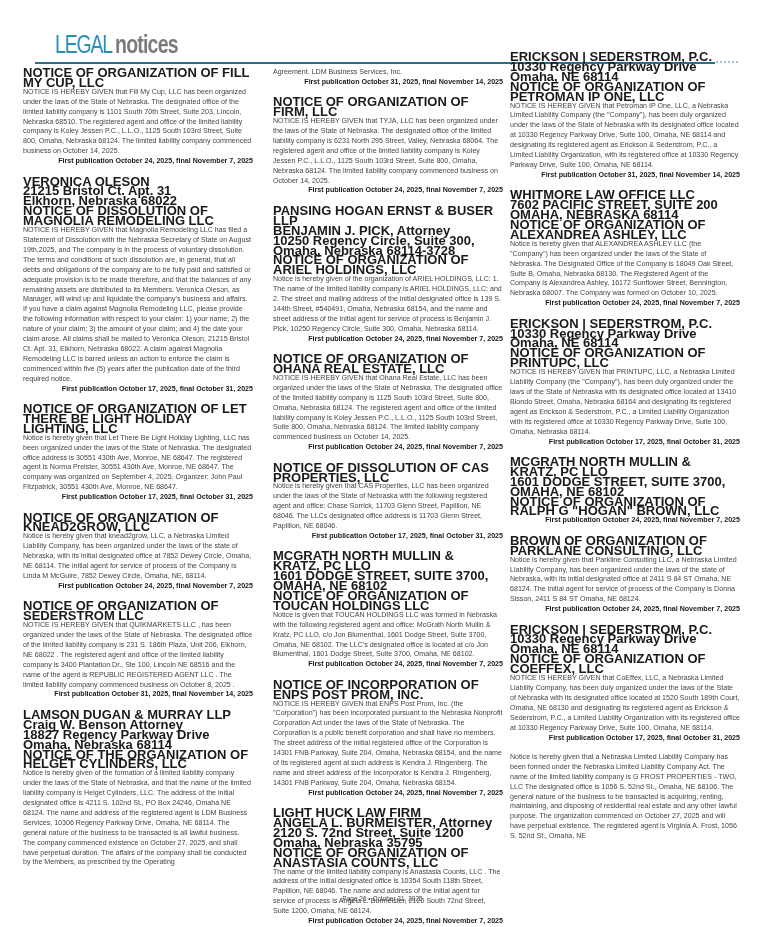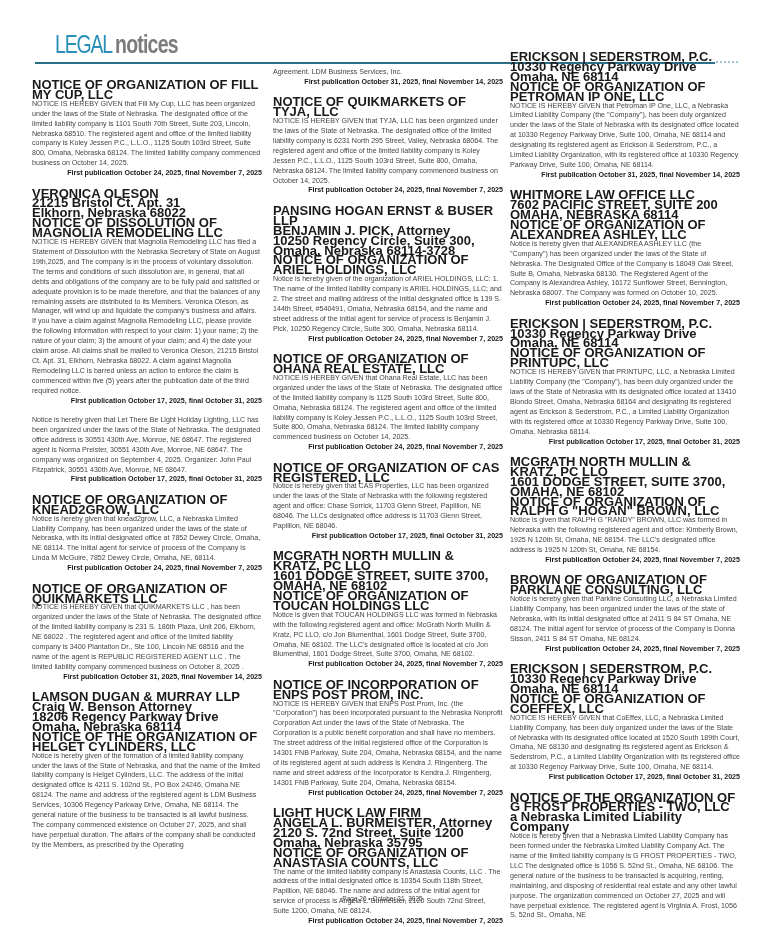--- a/index.html
+++ b/index.html
@@ -3,21 +3,21 @@
 <meta charset="utf-8">
 <style>
   html, body { margin: 0; padding: 0; background: #ffffff; }
   body { width: 765px; height: 927px; overflow: hidden; position: relative; font-family: "Liberation Sans", sans-serif; color: #2b2b2b; }
   .header { position: absolute; left: 35px; top: 30px; height: 30px; margin-left: 20px; }
   .header .legal { font-family: "Liberation Sans", sans-serif; font-size: 25px; color: #2a8fb8; letter-spacing: -1.5px; font-weight: normal; transform: scaleX(0.78); transform-origin: left; display: inline-block; }
   .header .notices { font-family: "Liberation Sans", sans-serif; font-size: 25px; color: #7b7b7b; font-weight: bold; letter-spacing: -1px; display: inline-block; transform: scaleX(0.78); transform-origin: left; position: absolute; left: 60px; top: 0; }
   .rule { position: absolute; left: 35px; top: 62px; width: 680px; height: 1.5px; background: #2c6e86; }
   .rule-dots { position: absolute; left: 716px; top: 61px; width: 22px; height: 3px; border-top: 2px dotted #9ec7d6; }
   .col { position: absolute; top: 68px; width: 230px; font-size: 7.1px; line-height: 9.9px; }
-  .col1 { left: 32px; margin-top: 12px; }
+  .col1 { left: 23px; }
   .col2 { left: 273px; top: 68px; }
   .col3 { left: 510px; top: 52px; }
   .notice { margin-bottom: 9.5px; }
   .b { font-weight: bold; color: #1a1a1a; font-size: 13px; }
   .body { color: #444; }
   .pub { font-weight: bold; color: #1a1a1a; text-align: right; }
   .footer { position: absolute; left: 0; width: 765px; top: 895px; text-align: center; font-size: 6.5px; color: #444; }
   .footer span { display: inline-block; margin-left: 0; }
 </style>
 </head>
@@ -38,67 +38,68 @@
     </div>
     <div class="notice">
       <div class="b">VERONICA OLESON</div>
       <div class="b">21215 Bristol Ct. Apt. 31</div>
       <div class="b">Elkhorn, Nebraska 68022</div>
       <div class="b">NOTICE OF DISSOLUTION OF MAGNOLIA REMODELING LLC</div>
       <div class="body">NOTICE IS HEREBY GIVEN that Magnolia Remodeling LLC has filed a Statement of Dissolution with the Nebraska Secretary of State on August 19th,2025, and The company is in the process of voluntary dissolution. The terms and conditions of such dissolution are, in general, that all debts and obligations of the company are to be fully paid and satisfied or adequate provision is to be made therefore, and that the balances of any remaining assets are distributed to its Members. Veronica Oleson, as Manager, will wind up and liquidate the company's business and affairs. If you have a claim against Magnolia Remodeling LLC, please provide the following information with respect to your claim: 1) your name; 2) the nature of your claim; 3) the amount of your claim; and 4) the date your claim arose. All claims shall be mailed to Veronica Oleson, 21215 Bristol Ct. Apt. 31, Elkhorn, Nebraska 68022. A claim against Magnolia Remodeling LLC is barred unless an action to enforce the claim is commenced within five (5) years after the publication date of the third required notice.</div>
       <div class="pub">First publication October 17, 2025, final October 31, 2025</div>
     </div>
     <div class="notice">
+      <div class="b">NOTICE OF ORGANIZATION OF LET THERE BE LIGHT HOLIDAY LIGHTING, LLC</div>
       <div class="body">Notice is hereby given that Let There Be Light Holiday Lighting, LLC has been organized under the laws of the State of Nebraska. The designated office address is 30551 430th Ave, Monroe, NE 68647. The registered agent is Norma Preister, 30551 430th Ave, Monroe, NE 68647. The company was organized on September 4, 2025. Organizer: John Paul Fitzpatrick, 30551 430th Ave, Monroe, NE 68647.</div>
       <div class="pub">First publication October 17, 2025, final October 31, 2025</div>
     </div>
     <div class="notice">
       <div class="b">NOTICE OF ORGANIZATION OF KNEAD2GROW, LLC</div>
       <div class="body">Notice is hereby given that knead2grow, LLC, a Nebraska Limited Liability Company, has been organized under the laws of the state of Nebraska, with its initial designated office at 7852 Dewey Circle, Omaha, NE 68114. The initial agent for service of process of the Company is Linda M McGuire, 7852 Dewey Circle, Omaha, NE, 68114.</div>
       <div class="pub">First publication October 24, 2025, final November 7, 2025</div>
     </div>
     <div class="notice">
-      <div class="b">NOTICE OF ORGANIZATION OF QUIKMARKETS LLC</div>
+      <div class="b">NOTICE OF ORGANIZATION OF SEDERSTROM LLC</div>
       <div class="body">NOTICE IS HEREBY GIVEN that QUIKMARKETS LLC , has been organized under the laws of the State of Nebraska. The designated office of the limited liability company is 231 S. 186th Plaza, Unit 206, Elkhorn, NE 68022 . The registered agent and office of the limited liability company is 3400 Plantation Dr., Ste 100, Lincoln NE 68516 and the name of the agent is REPUBLIC REGISTERED AGENT LLC . The limited liability company commenced business on October 8, 2025 .</div>
       <div class="pub">First publication October 31, 2025, final November 14, 2025</div>
     </div>
     <div class="notice">
       <div class="b">LAMSON DUGAN &amp; MURRAY LLP</div>
       <div class="b">Craig W. Benson Attorney</div>
-      <div class="b">18206 Regency Parkway Drive</div>
+      <div class="b">18827 Regency Parkway Drive</div>
       <div class="b">Omaha, Nebraska 68114</div>
       <div class="b">NOTICE OF THE ORGANIZATION OF HELGET CYLINDERS, LLC</div>
       <div class="body">Notice is hereby given of the formation of a limited liability company under the laws of the State of Nebraska, and that the name of the limited liability company is Helget Cylinders, LLC.  The address of the initial designated office is 4211 S. 102nd St., PO Box 24246, Omaha NE 68124. The name and address of the registered agent is LDM Business Services, 10306 Regency Parkway Drive, Omaha, NE 68114. The general nature of the business to be transacted is all lawful business. The company commenced existence on October 27, 2025, and shall have perpetual duration. The affairs of the company shall be conducted by the Members, as prescribed by the Operating</div>
     </div>
   </div>
 <div class="col col2">
     <div class="notice">
       <div class="body">Agreement. LDM Business Services, Inc.</div>
       <div class="pub">First publication October 31, 2025, final November 14, 2025</div>
     </div>
     <div class="notice">
-      <div class="b">NOTICE OF QUIKMARKETS OF TYJA, LLC</div>
+      <div class="b">NOTICE OF ORGANIZATION OF FIRM, LLC</div>
       <div class="body">NOTICE IS HEREBY GIVEN that TYJA, LLC has been organized under the laws of the State of Nebraska.  The designated office of the limited liability company is 6231 North 295 Street, Valley, Nebraska 68064.  The registered agent and office of the limited liability company is Koley Jessen P.C., L.L.O., 1125 South 103rd Street, Suite 800, Omaha, Nebraska 68124.  The limited liability company commenced business on October 14, 2025.</div>
       <div class="pub">First publication October 24, 2025, final November 7, 2025</div>
     </div>
     <div class="notice">
       <div class="b">PANSING HOGAN ERNST &amp; BUSER LLP</div>
       <div class="b">BENJAMIN J. PICK, Attorney</div>
       <div class="b">10250 Regency Circle, Suite 300, Omaha, Nebraska 68114-3728</div>
       <div class="b">NOTICE OF ORGANIZATION OF ARIEL HOLDINGS, LLC</div>
       <div class="body">Notice is hereby given of the organization of ARIEL HOLDINGS, LLC: 1. The name of the limited liability company is ARIEL HOLDINGS, LLC; and 2. The street and mailing address of the initial designated office is 139 S. 144th Street, #540491, Omaha, Nebraska 68154, and the name and street address of the initial agent for service of process is Benjamin J. Pick, 10250 Regency Circle, Suite 300, Omaha, Nebraska 68114.</div>
       <div class="pub">First publication October 24, 2025, final November 7, 2025</div>
     </div>
     <div class="notice">
       <div class="b">NOTICE OF ORGANIZATION OF OHANA REAL ESTATE, LLC</div>
       <div class="body">NOTICE IS HEREBY GIVEN that Ohana Real Estate, LLC has been organized under the laws of the State of Nebraska.  The designated office of the limited liability company is 1125 South 103rd Street, Suite 800, Omaha, Nebraska 68124.  The registered agent and office of the limited liability company is Koley Jessen P.C., L.L.O., 1125 South 103rd Street, Suite 800, Omaha, Nebraska 68124.  The limited liability company commenced business on October 14, 2025.</div>
       <div class="pub">First publication October 24, 2025, final November 7, 2025</div>
     </div>
     <div class="notice">
-      <div class="b">NOTICE OF ORGANIZATION OF CAS REGISTERED, LLC</div>
+      <div class="b">NOTICE OF DISSOLUTION OF CAS PROPERTIES, LLC</div>
       <div class="body">Notice is hereby given that CAS Properties, LLC has been organized under the laws of the State of Nebraska with the following registered agent and office: Chase Sorrick, 11703 Glenn Street, Papillion, NE 68046. The LLCs designated office address is 11703 Glenn Street, Papillion, NE 68046.</div>
       <div class="pub">First publication October 17, 2025, final October 31, 2025</div>
     </div>
     <div class="notice">
       <div class="b">MCGRATH NORTH MULLIN &amp; KRATZ, PC LLO</div>
       <div class="b">1601 DODGE STREET, SUITE 3700, OMAHA, NE 68102</div>
       <div class="b">NOTICE OF ORGANIZATION OF TOUCAN HOLDINGS LLC</div>
       <div class="body">Notice is given that TOUCAN HOLDINGS LLC  was formed in Nebraska with the following registered agent and office: McGrath North Mullin &amp; Kratz, PC LLO, c/o Jon Blumenthal, 1601 Dodge Street, Suite 3700, Omaha, NE 68102. The LLC's designated office is located at c/o Jon Blumenthal, 1601 Dodge Street, Suite 3700, Omaha, NE 68102.</div>
       <div class="pub">First publication October 24, 2025, final November 7, 2025</div>
     </div>
@@ -139,37 +140,35 @@
       <div class="b">10330 Regency Parkway Drive</div>
       <div class="b">Omaha, NE 68114</div>
       <div class="b">NOTICE OF ORGANIZATION OF PRINTUPC, LLC</div>
       <div class="body">NOTICE IS HEREBY GIVEN that PRINTUPC, LLC, a Nebraska Limited Liability Company (the "Company"), has been duly organized under the laws of the State of Nebraska with its designated office located at 13410 Blondo Street, Omaha, Nebraska 68164 and designating its registered agent as Erickson &amp; Sederstrom, P.C., a Limited Liability Organization with its registered office at 10330 Regency Parkway Drive, Suite 100, Omaha, Nebraska 68114.</div>
       <div class="pub">First publication October 17, 2025, final October 31, 2025</div>
     </div>
     <div class="notice">
       <div class="b">MCGRATH NORTH MULLIN &amp; KRATZ, PC LLO</div>
       <div class="b">1601 DODGE STREET, SUITE 3700, OMAHA, NE 68102</div>
       <div class="b">NOTICE OF ORGANIZATION OF RALPH G "HOGAN" BROWN, LLC</div>
-      <div class="body">Notice is given that RALPH G "RANDY" BROWN, LLC  was formed in Nebraska with the following registered agent and office: Kimberly Brown, 1925 N 120th St, Omaha, NE 68154. The LLC's designated office address is 1925 N 120th St, Omaha, NE 68154.</div>
       <div class="pub">First publication October 24, 2025, final November 7, 2025</div>
     </div>
     <div class="notice">
       <div class="b">BROWN OF ORGANIZATION OF PARKLANE CONSULTING, LLC</div>
       <div class="body">Notice is hereby given that Parkline Consulting LLC, a Nebraska Limited Liability Company, has been organized under the laws of the state of Nebraska, with its initial designated office at 2411 S 84 ST Omaha, NE 68124. The initial agent for service of process of the Company is Donna Sisson, 2411 S 84 ST Omaha, NE 68124.</div>
       <div class="pub">First publication October 24, 2025, final November 7, 2025</div>
     </div>
     <div class="notice">
       <div class="b">ERICKSON | SEDERSTROM, P.C.</div>
       <div class="b">10330 Regency Parkway Drive</div>
       <div class="b">Omaha, NE 68114</div>
       <div class="b">NOTICE OF ORGANIZATION OF COEFFEX, LLC</div>
       <div class="body">NOTICE IS HEREBY GIVEN that CoEffex, LLC, a Nebraska Limited Liability Company, has been duly organized under the laws of the State of Nebraska with its designated office located at 1520 South 189th Court, Omaha, NE 68130 and designating its registered agent as Erickson &amp; Sederstrom, P.C., a Limited Liability Organization with its registered office at 10330 Regency Parkway Drive, Suite 100, Omaha, NE 68114.</div>
       <div class="pub">First publication October 17, 2025, final October 31, 2025</div>
     </div>
     <div class="notice">
-      <div class="b">NOTICE OF THE ORGANIZATION OF G FROST PROPERTIES - TWO, LLC a Nebraska Limited Liability Company</div>
       <div class="body">Notice is hereby given that a Nebraska Limited Liability Company has been formed under the Nebraska Limited Liability Company Act. The name of the limited liability company is G FROST PROPERTIES - TWO, LLC  The designated office is 1056 S. 52nd St., Omaha, NE 68106.  The general nature of the business to be transacted is acquiring, renting, maintaining, and disposing of residential real estate and any other lawful purpose.  The organization commenced on October 27, 2025 and will have perpetual existence.  The registered agent is Virginia A. Frost, 1056 S. 52nd St., Omaha, NE</div>
     </div>
   </div>
 
 <div class="footer">
   <span>Page 26 • October 31, 2025</span>
 </div>
 
 </body></html>

